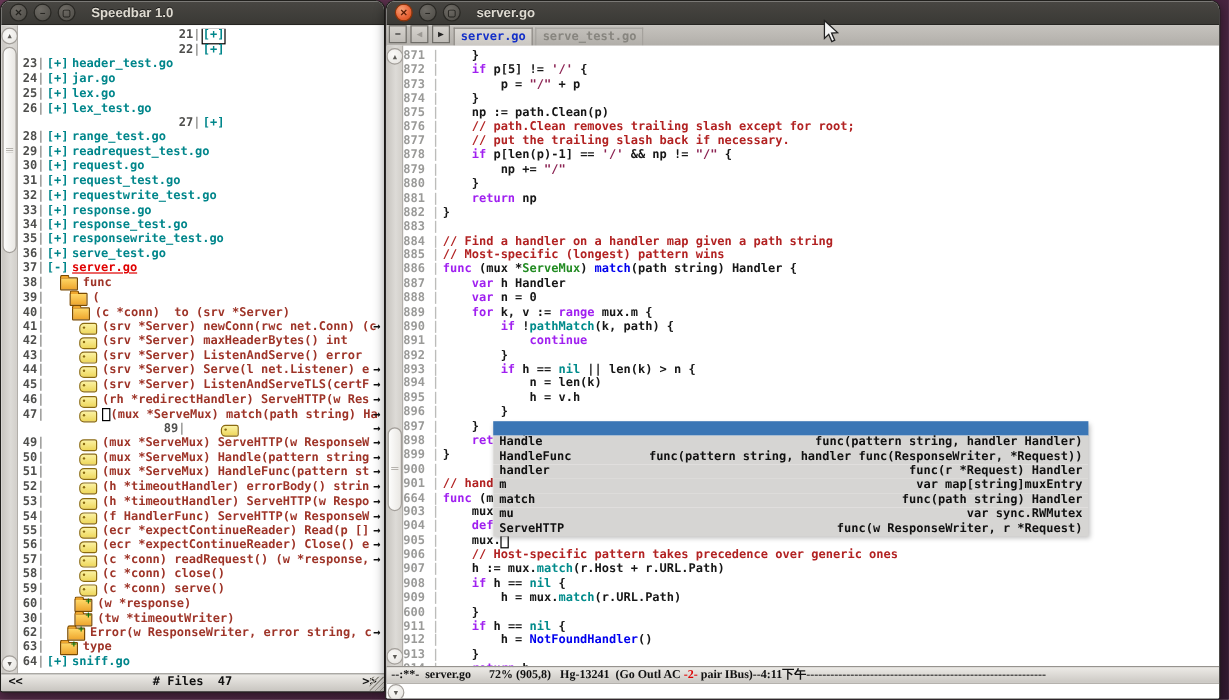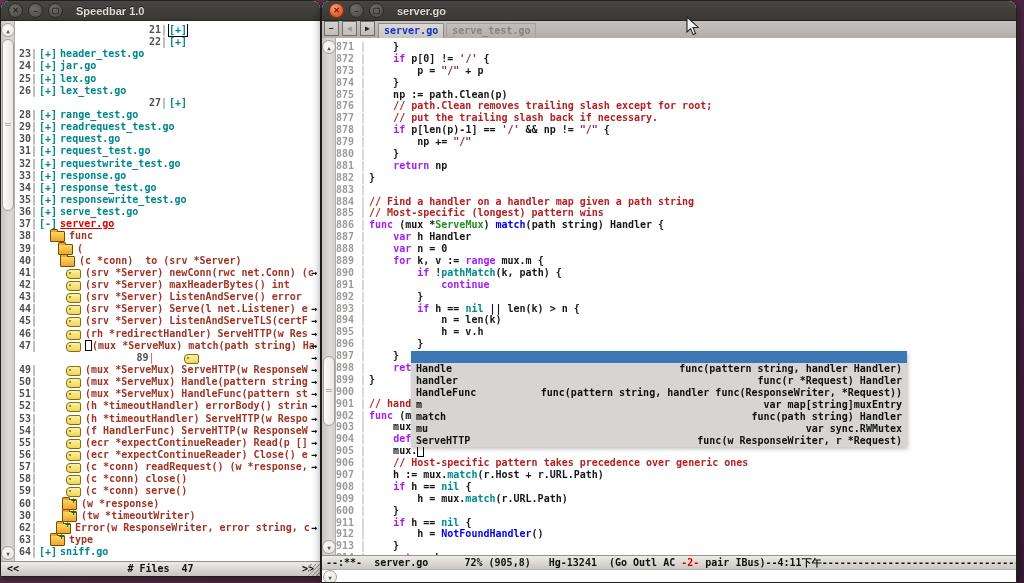--- a/index.html
+++ b/index.html
@@ -73,21 +73,21 @@
   .ed-row{height:11.9px;display:flex;align-items:center;white-space:pre;font:bold 10px/12px "DejaVu Sans Mono",monospace;}
   .ed-num{width:24px;text-align:left;color:#9a9a98;flex:none;}
   .ed-sep{color:#bcbcba;flex:none;margin-right:3px;}
   .sg-p{color:#161616;} .sg-k{color:#a020f0;} .sg-c{color:#b22222;} .sg-s{color:#8b2252;}
   .sg-f{color:#0000ee;} .sg-t{color:#228b22;} .sg-n{color:#008b8b;}
   
   .popup{position:absolute;left:89px;top:313px;width:496px;z-index:5;box-shadow:1px 2px 4px rgba(0,0,0,.25);}
   .pp-row{height:12px;background:#d6d5d3;display:flex;justify-content:space-between;
     font:bold 10px/12px "DejaVu Sans Mono",monospace;color:#101010;padding:0 5px;white-space:pre;}
   .pp-row.sel{background:#3b76b5;}
-  #ed-modeline{bottom:12px;padding-left:4px;display:flex;align-items:center;}
+  #ed-modeline{bottom:12px;padding-left:4px;display:flex;align-items:center;font-family:Liberation Serif, serif;}
   .ml-alert{color:#dd0000;}
   .echo{position:absolute;left:0;right:0;bottom:0;height:12px;background:#fff;border-top:1px solid #b5b2ad;}
   
   #mouse{position:absolute;left:686px;top:16px;z-index:50;}
 </style>
 </head>
 <body>
 
 <div class="window" id="speedbar">
   <div class="titlebar">
@@ -176,21 +176,21 @@
     <span class="tab inactive">serve_test.go</span>
   </div>
   <div class="ed-body">
     <div class="vtrack" style="left:0;top:0;bottom:0;">
       <div class="stepper" style="top:2px;">▲</div>
       <div class="thumb" style="top:318px;height:68px;"></div>
       <div class="stepper" style="bottom:2px;">▼</div>
     </div>
     <div class="ed-rows">
         <div class="ed-row"><span class="ed-num">871</span><span class="ed-sep">|</span><span class="sg-p">    }</span></div>
-        <div class="ed-row"><span class="ed-num">872</span><span class="ed-sep">|</span><span class="sg-p">    </span><span class="sg-k">if</span><span class="sg-p"> p[0] != </span><span class="sg-s">'/'</span><span class="sg-p"> {</span></div>
+        <div class="ed-row"><span class="ed-num">872</span><span class="ed-sep">|</span><span class="sg-p">    </span><span class="sg-k">if</span><span class="sg-p"> p[5] != </span><span class="sg-s">'/'</span><span class="sg-p"> {</span></div>
         <div class="ed-row"><span class="ed-num">873</span><span class="ed-sep">|</span><span class="sg-p">        p = </span><span class="sg-s">"/"</span><span class="sg-p"> + p</span></div>
         <div class="ed-row"><span class="ed-num">874</span><span class="ed-sep">|</span><span class="sg-p">    }</span></div>
         <div class="ed-row"><span class="ed-num">875</span><span class="ed-sep">|</span><span class="sg-p">    np := path.Clean(p)</span></div>
         <div class="ed-row"><span class="ed-num">876</span><span class="ed-sep">|</span><span class="sg-p">    </span><span class="sg-c">// path.Clean removes trailing slash except for root;</span></div>
         <div class="ed-row"><span class="ed-num">877</span><span class="ed-sep">|</span><span class="sg-p">    </span><span class="sg-c">// put the trailing slash back if necessary.</span></div>
         <div class="ed-row"><span class="ed-num">878</span><span class="ed-sep">|</span><span class="sg-p">    </span><span class="sg-k">if</span><span class="sg-p"> p[len(p)-1] == </span><span class="sg-s">'/'</span><span class="sg-p"> &amp;&amp; np != </span><span class="sg-s">"/"</span><span class="sg-p"> {</span></div>
         <div class="ed-row"><span class="ed-num">879</span><span class="ed-sep">|</span><span class="sg-p">        np += </span><span class="sg-s">"/"</span></div>
         <div class="ed-row"><span class="ed-num">880</span><span class="ed-sep">|</span><span class="sg-p">    }</span></div>
         <div class="ed-row"><span class="ed-num">881</span><span class="ed-sep">|</span><span class="sg-p">    </span><span class="sg-k">return</span><span class="sg-p"> np</span></div>
         <div class="ed-row"><span class="ed-num">882</span><span class="ed-sep">|</span><span class="sg-p">}</span></div>
@@ -206,39 +206,39 @@
         <div class="ed-row"><span class="ed-num">892</span><span class="ed-sep">|</span><span class="sg-p">        }</span></div>
         <div class="ed-row"><span class="ed-num">893</span><span class="ed-sep">|</span><span class="sg-p">        </span><span class="sg-k">if</span><span class="sg-p"> h == </span><span class="sg-n">nil</span><span class="sg-p"> || len(k) &gt; n {</span></div>
         <div class="ed-row"><span class="ed-num">894</span><span class="ed-sep">|</span><span class="sg-p">            n = len(k)</span></div>
         <div class="ed-row"><span class="ed-num">895</span><span class="ed-sep">|</span><span class="sg-p">            h = v.h</span></div>
         <div class="ed-row"><span class="ed-num">896</span><span class="ed-sep">|</span><span class="sg-p">        }</span></div>
         <div class="ed-row"><span class="ed-num">897</span><span class="ed-sep">|</span><span class="sg-p">    }</span></div>
         <div class="ed-row"><span class="ed-num">898</span><span class="ed-sep">|</span><span class="sg-p">    </span><span class="sg-k">return</span><span class="sg-p"> h</span></div>
         <div class="ed-row"><span class="ed-num">899</span><span class="ed-sep">|</span><span class="sg-p">}</span></div>
         <div class="ed-row"><span class="ed-num">900</span><span class="ed-sep">|</span></div>
         <div class="ed-row"><span class="ed-num">901</span><span class="ed-sep">|</span><span class="sg-c">// hand</span></div>
-        <div class="ed-row"><span class="ed-num">902</span><span class="ed-sep">|</span><span class="sg-k">func</span><span class="sg-p"> (m</span></div>
+        <div class="ed-row"><span class="ed-num">664</span><span class="ed-sep">|</span><span class="sg-k">func</span><span class="sg-p"> (m</span></div>
         <div class="ed-row"><span class="ed-num">903</span><span class="ed-sep">|</span><span class="sg-p">    mux</span></div>
         <div class="ed-row"><span class="ed-num">904</span><span class="ed-sep">|</span><span class="sg-p">    </span><span class="sg-k">def</span></div>
         <div class="ed-row"><span class="ed-num">905</span><span class="ed-sep">|</span><span class="sg-p">    mux.</span><span class="cursor-box"></span></div>
         <div class="ed-row"><span class="ed-num">906</span><span class="ed-sep">|</span><span class="sg-p">    </span><span class="sg-c">// Host-specific pattern takes precedence over generic ones</span></div>
         <div class="ed-row"><span class="ed-num">907</span><span class="ed-sep">|</span><span class="sg-p">    h := mux.</span><span class="sg-n">match</span><span class="sg-p">(r.Host + r.URL.Path)</span></div>
         <div class="ed-row"><span class="ed-num">908</span><span class="ed-sep">|</span><span class="sg-p">    </span><span class="sg-k">if</span><span class="sg-p"> h == </span><span class="sg-n">nil</span><span class="sg-p"> {</span></div>
         <div class="ed-row"><span class="ed-num">909</span><span class="ed-sep">|</span><span class="sg-p">        h = mux.</span><span class="sg-n">match</span><span class="sg-p">(r.URL.Path)</span></div>
         <div class="ed-row"><span class="ed-num">600</span><span class="ed-sep">|</span><span class="sg-p">    }</span></div>
         <div class="ed-row"><span class="ed-num">911</span><span class="ed-sep">|</span><span class="sg-p">    </span><span class="sg-k">if</span><span class="sg-p"> h == </span><span class="sg-n">nil</span><span class="sg-p"> {</span></div>
         <div class="ed-row"><span class="ed-num">912</span><span class="ed-sep">|</span><span class="sg-p">        h = </span><span class="sg-f">NotFoundHandler</span><span class="sg-p">()</span></div>
         <div class="ed-row"><span class="ed-num">913</span><span class="ed-sep">|</span><span class="sg-p">    }</span></div>
         <div class="ed-row"><span class="ed-num">914</span><span class="ed-sep">|</span><span class="sg-p">    </span><span class="sg-k">return</span><span class="sg-p"> h</span></div>
       </div>
     <div class="popup">
         <div class="pp-row sel"><span class="pp-name"></span><span class="pp-sig"></span></div>
         <div class="pp-row"><span class="pp-name">Handle</span><span class="pp-sig">func(pattern string, handler Handler)</span></div>
+        <div class="pp-row"><span class="pp-name">HandleFunc</span><span class="pp-sig">func(pattern string, handler func(ResponseWriter, *Request))</span></div>
         <div class="pp-row"><span class="pp-name">handler</span><span class="pp-sig">func(r *Request) Handler</span></div>
-        <div class="pp-row"><span class="pp-name">HandleFunc</span><span class="pp-sig">func(pattern string, handler func(ResponseWriter, *Request))</span></div>
         <div class="pp-row"><span class="pp-name">m</span><span class="pp-sig">var map[string]muxEntry</span></div>
         <div class="pp-row"><span class="pp-name">match</span><span class="pp-sig">func(path string) Handler</span></div>
         <div class="pp-row"><span class="pp-name">mu</span><span class="pp-sig">var sync.RWMutex</span></div>
         <div class="pp-row"><span class="pp-name">ServeHTTP</span><span class="pp-sig">func(w ResponseWriter, r *Request)</span></div>
       </div>
   </div>
   <div class="modeline" id="ed-modeline">
     <span>--:**-  server.go      72% (905,8)   Hg-13241  (Go Outl AC </span><span class="ml-alert">-2-</span><span> pair IBus)--4:11下午------------------------------------------------------------</span>
   </div>
   <div class="echo">

